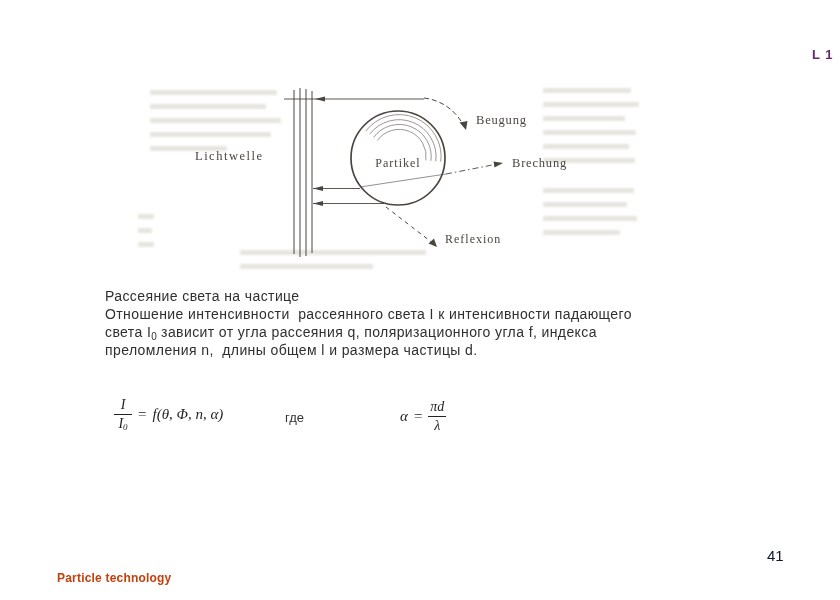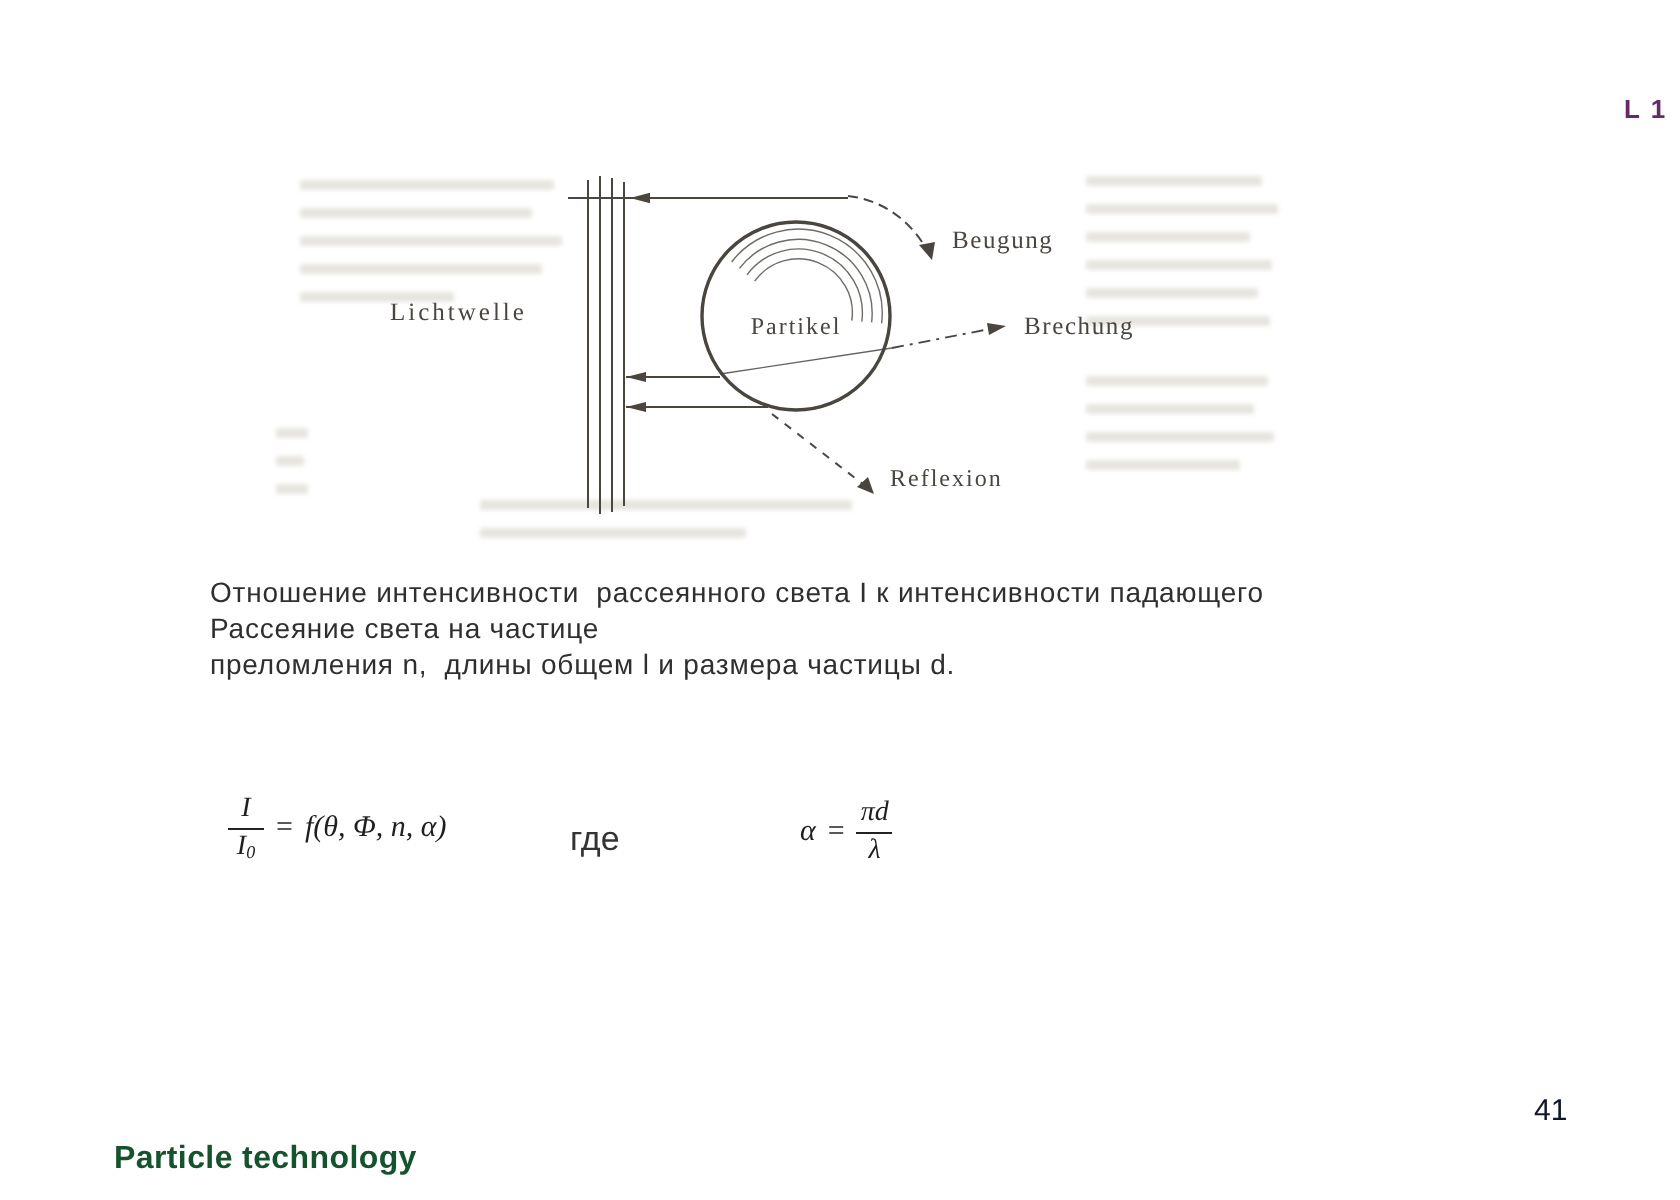--- a/index.html
+++ b/index.html
@@ -26,26 +26,26 @@
 
   
   .formula{position:absolute;display:inline-flex;align-items:center;color:#1f1f1f;
     font-family:"Liberation Serif",serif;font-style:italic;font-size:15px;}
   .frac{display:inline-flex;flex-direction:column;align-items:center;font-size:14px;}
   .frac .bar{height:1px;background:#222;align-self:stretch;margin:1px 0;min-width:18px;}
   .frac sub{font-size:9px;vertical-align:-2px;}
   .formula .eq{margin:0 6px;font-style:normal;}
   #formula-ratio{left:114px;top:397px;}
   #formula-alpha{left:400px;top:399px;}
-  .where{position:absolute;left:285px;top:410px;font-size:17px;color:#333;}
+  .where{position:absolute;left:285px;top:410px;font-size:13px;color:#333;}
 
   
   .page-number{position:absolute;left:767px;top:547px;font-size:15px;color:#0f172a;}
-  .footer-brand{position:absolute;left:57px;top:571px;font-size:16px;font-weight:bold;
-    color:#14532d;letter-spacing:.2px;}
+  .footer-brand{position:absolute;left:57px;top:571px;font-size:12px;font-weight:bold;
+    color:#c2410c;letter-spacing:.2px;}
 </style>
 </head>
 <body>
 
 <div class="slide">
 
   <div class="course-label">L 1</div>
 
   <div class="diagram">
 
@@ -123,22 +123,23 @@
         <text x="195" y="160" letter-spacing="1.5">Lichtwelle</text>
         <text x="476" y="124" letter-spacing=".8">Beugung</text>
         <text x="398" y="167" text-anchor="middle" font-size="12" letter-spacing="1">Partikel</text>
         <text x="512" y="167" letter-spacing=".8">Brechung</text>
         <text x="445" y="243" font-size="12" letter-spacing="1">Reflexion</text>
       </g>
     </svg>
   </div>
 
   <div class="textblock" id="para1">
+    <div class="line">Рассеяние света на частице</div>
     <div class="line">Отношение интенсивности  рассеянного света I к интенсивности падающего</div>
-    <div class="line">Рассеяние света на частице</div>
+    <div class="line"><span>света I</span><sub>0</sub><span> зависит от угла рассеяния q, поляризационного угла f, индекса</span></div>
     <div class="line">преломления n,  длины общем l и размера частицы d.</div>
   </div>
 
   <div class="formula" id="formula-ratio">
     <span class="frac">
       <span>I</span>
       <span class="bar"></span>
       <span><span>I</span><sub>0</sub></span>
     </span>
     <span class="eq">=</span>

